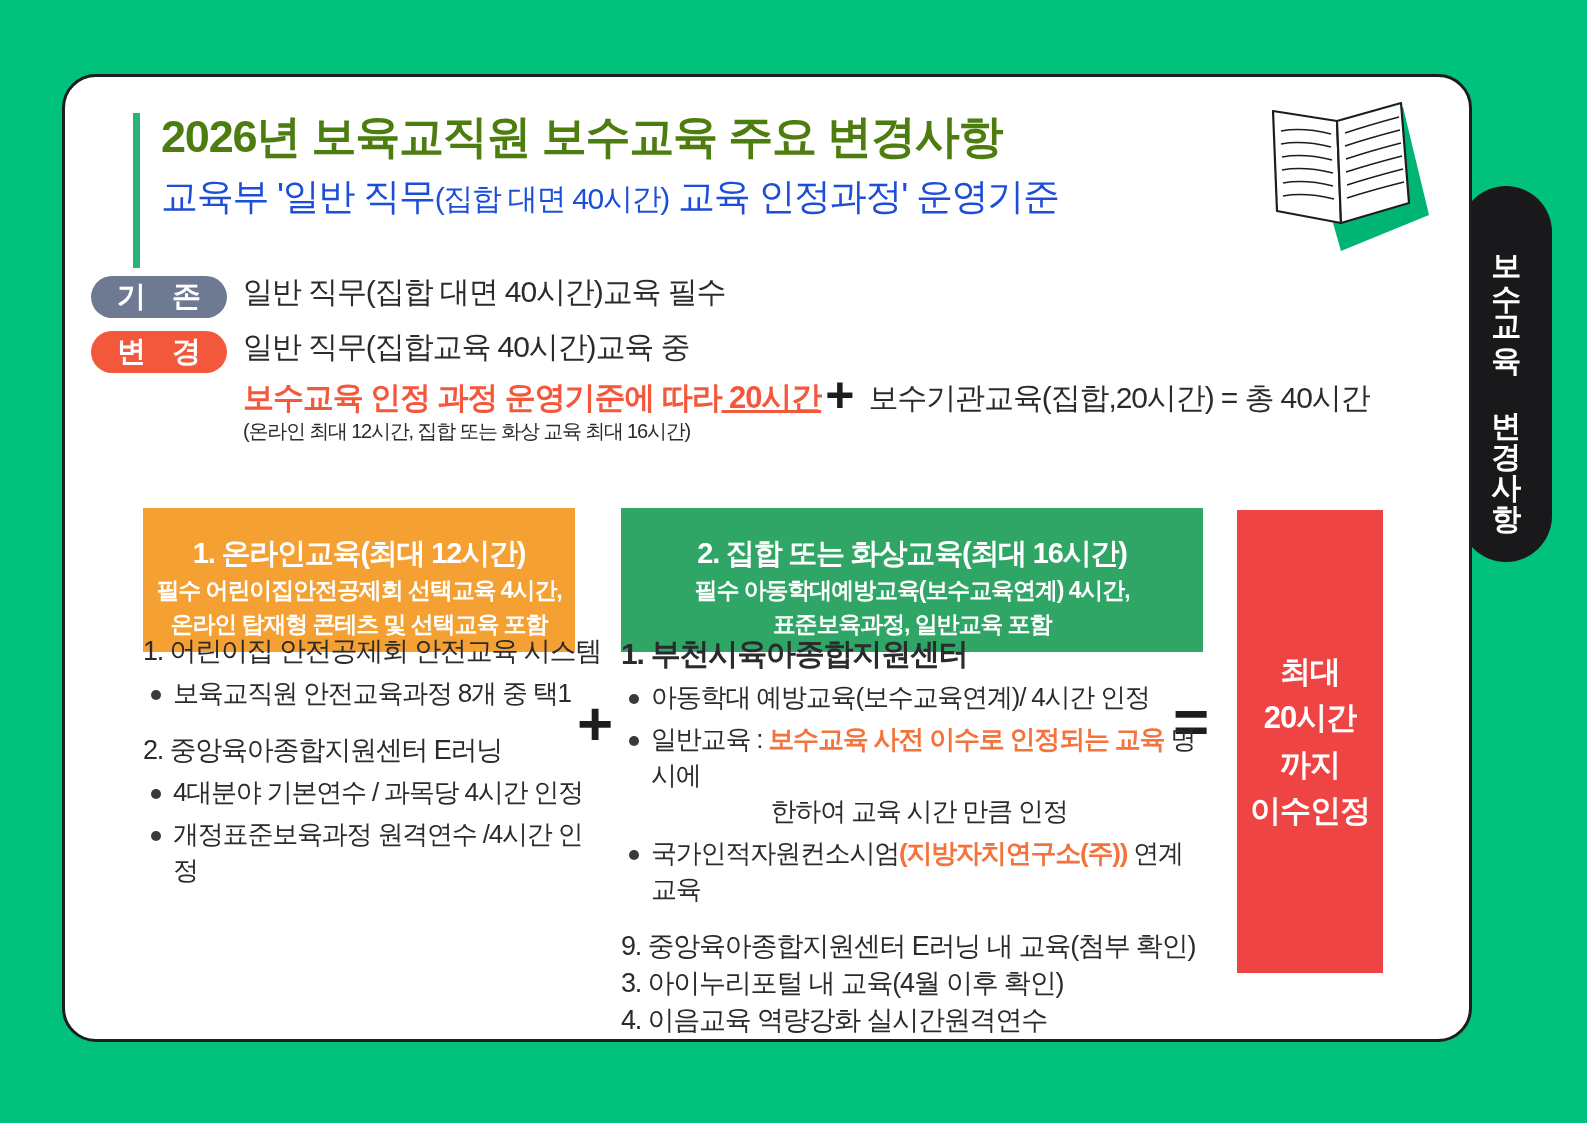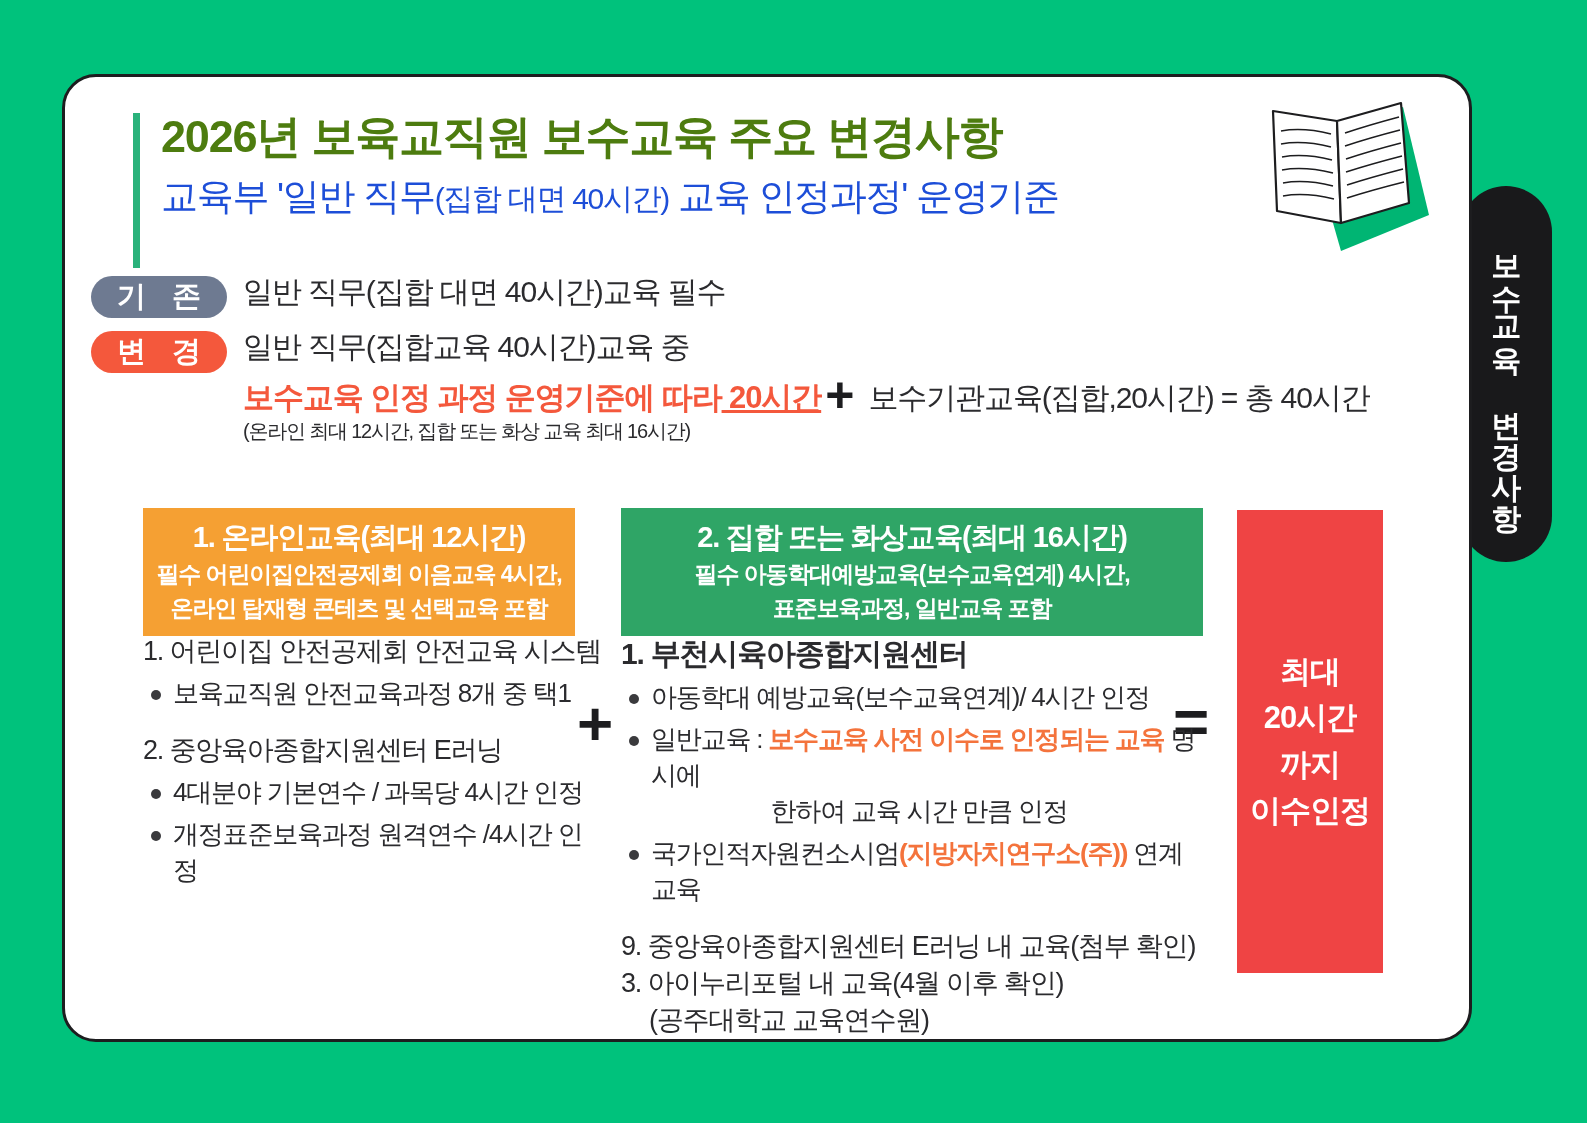--- a/index.html
+++ b/index.html
@@ -175,21 +175,21 @@
     color: #2b2b2e;
     letter-spacing: -1.1px;
     white-space: nowrap;
   }
 
   
   .sec-box {
     position: absolute;
     color: #ffffff;
     text-align: center;
-    padding: 10px 8px 12px;
+    padding: 26px 8px 12px;
   }
   .sec-box.orange { left: 78px;  top: 431px; width: 432px; background: #F5A033; }
   .sec-box.green  { left: 556px; top: 431px; width: 582px; background: #2FA566; }
 
   .sec-title {
     font-size: 29px;
     font-weight: bold;
     letter-spacing: -1.2px;
     line-height: 1.32;
   }
@@ -369,21 +369,21 @@
           <div class="eq-tail">보수기관교육(집합,20시간) = 총 40시간</div>
         </div>
         <div class="row-line note">(온라인 최대 12시간, 집합 또는 화상 교육 최대 16시간)</div>
       </div>
     </div>
 
   </div>
 
   <div class="sec-box orange">
     <div class="sec-title">1. 온라인교육(최대 12시간)</div>
-    <div class="sec-desc">필수 어린이집안전공제회 이음교육 4시간,</div>
+    <div class="sec-desc">필수 어린이집안전공제회 선택교육 4시간,</div>
     <div class="sec-desc">온라인 탑재형 콘테츠 및 선택교육 포함</div>
   </div>
 
   <div class="sec-box green">
     <div class="sec-title">2. 집합 또는 화상교육(최대 16시간)</div>
     <div class="sec-desc">필수 아동학대예방교육(보수교육연계) 4시간,</div>
     <div class="sec-desc">표준보육과정, 일반교육 포함</div>
   </div>
 
   <div class="op-plus">+</div>
@@ -430,20 +430,21 @@
 
       <div class="bullet-item">
         <span class="bullet-dot"></span>
         <span class="bullet-text"><span>국가인적자원컨소시엄</span><span class="hl2">(지방자치연구소(주))</span><span> 연계 교육</span></span>
       </div>
     </div>
 
     <div class="grp">
       <div class="grp-head">9. 중앙육아종합지원센터 E러닝 내 교육(첨부 확인)</div>
       <div class="grp-head">3. 아이누리포털 내 교육(4월 이후 확인)</div>
+      <div class="grp-head">4. 이음교육 역량강화 실시간원격연수</div>
       <div class="grp-head indent2">(공주대학교 교육연수원)</div>
     </div>
 
   </div>
 
   <div class="result-box">
     <div class="result-text">
       <div>최대</div>
       <div>20시간</div>
       <div>까지</div>

